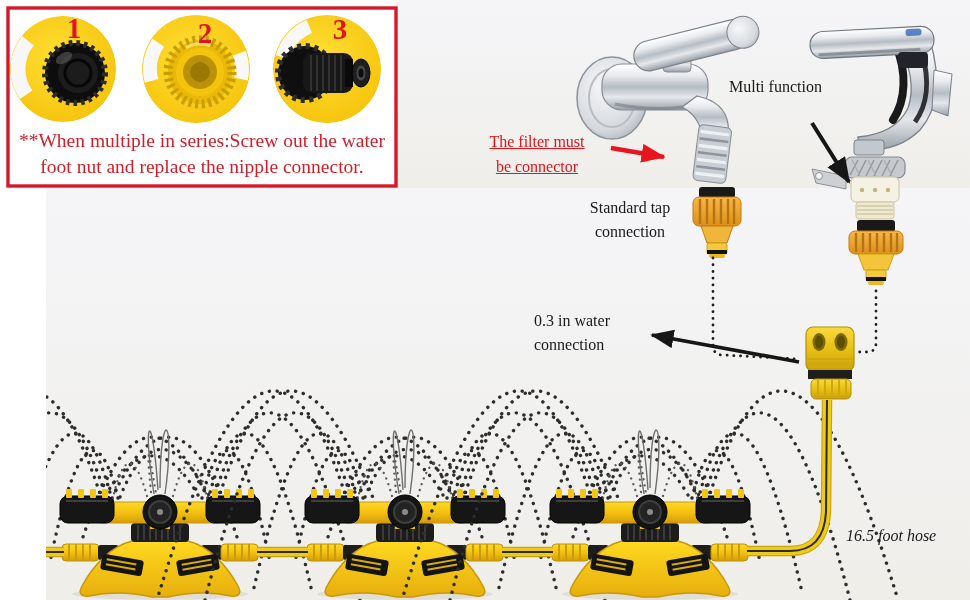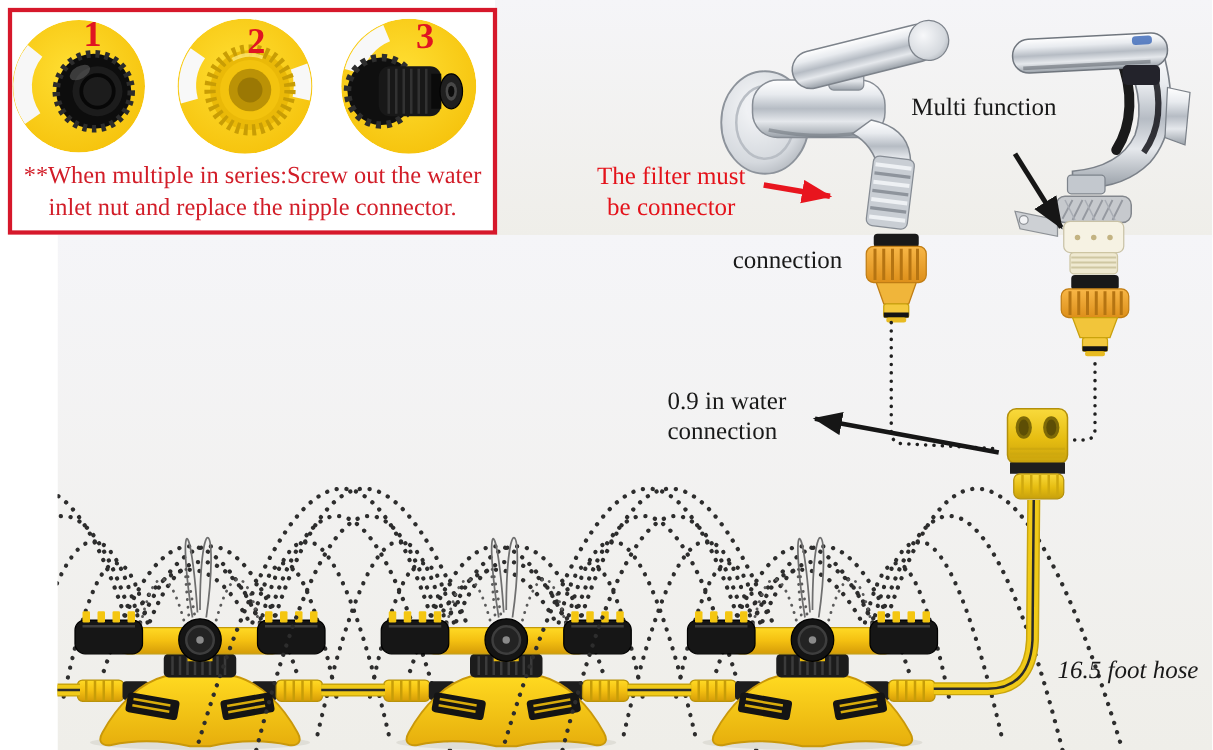--- a/index.html
+++ b/index.html
@@ -1,19 +1,19 @@
 <!DOCTYPE html>
 <html><head>
 <meta charset="utf-8">
 <style>
   html,body{margin:0;padding:0;background:#ffffff;}
   .stage{position:relative;width:970px;height:600px;background:#ffffff;overflow:hidden;
          font-family:"Liberation Serif","DejaVu Serif",serif;}
   .stage svg{position:absolute;left:0;top:0;}
-  .label{position:absolute;font-size:20px;line-height:24px;color:#191919;z-index:5;}
+  .label{position:absolute;font-size:16px;line-height:24px;color:#191919;z-index:5;}
   .center{text-align:center;}
   .red{color:#e4131b;}
   .badge{position:absolute;width:28px;text-align:center;font-size:29px;font-weight:600;
          color:#e01422;z-index:6;}
   .caption{position:absolute;left:11px;top:128px;width:382px;text-align:center;
            font-weight:normal;font-size:19.5px;line-height:26px;color:#d21d28;z-index:6;}
   .spray{stroke:#2d2d2d;stroke-width:3.4;fill:none;stroke-linecap:round;stroke-dasharray:0.1 7.8;}
   .spray2{stroke:#5a5a5a;stroke-width:2.3;fill:none;stroke-linecap:round;stroke-dasharray:0.1 6;}
   .fount{stroke:#6f6f6f;stroke-width:1.4;fill:none;}
   .guide{stroke:#1f1f1f;stroke-width:2.8;fill:none;stroke-linecap:round;stroke-dasharray:0.1 6.6;}
@@ -286,32 +286,33 @@
     <rect x="811" y="379" width="40" height="20" rx="5" fill="url(#yelV)" stroke="#b3900b"></rect>
     <path d="M818,380 V397 M825,380 V397 M832,380 V397 M839,380 V397 M846,380 V397" stroke="#cfa90e" stroke-width="2"></path>
   </g>
 </svg>
 
 <div class="badge" style="left:60px;top:12px;">1</div>
 <div class="badge" style="left:191px;top:17px;">2</div>
 <div class="badge" style="left:326px;top:13px;">3</div>
 <div class="caption">
   <div>**When multiple in series:Screw out the water</div>
-  <div>inlet nut and replace the nipple connector.</div>
-</div>
-
-<div class="label red center" style="left:458px;top:129px;width:158px;line-height:25px;">
+  <div>foot nut and replace the nipple connector.</div>
+</div>
+
+<div class="label red center" style="left:458px;top:129px;width:158px;line-height:25px;text-decoration:underline;">
   <div>The filter must</div>
   <div>be connector</div>
 </div>
 <div class="label" style="left:729px;top:75px;line-height:23px;">
   <div>Multi function</div>
 </div>
 <div class="label center" style="left:562px;top:196px;width:136px;">
+  <div>Standard tap</div>
   <div>connection</div>
 </div>
 <div class="label" style="left:534px;top:309px;">
-  <div>0.9 in water</div>
+  <div>0.3 in water</div>
   <div>connection</div>
 </div>
 <div class="label" style="left:846px;top:524px;font-style:italic;">16.5 foot hose</div>
 
 </div>
 
 </body></html>

